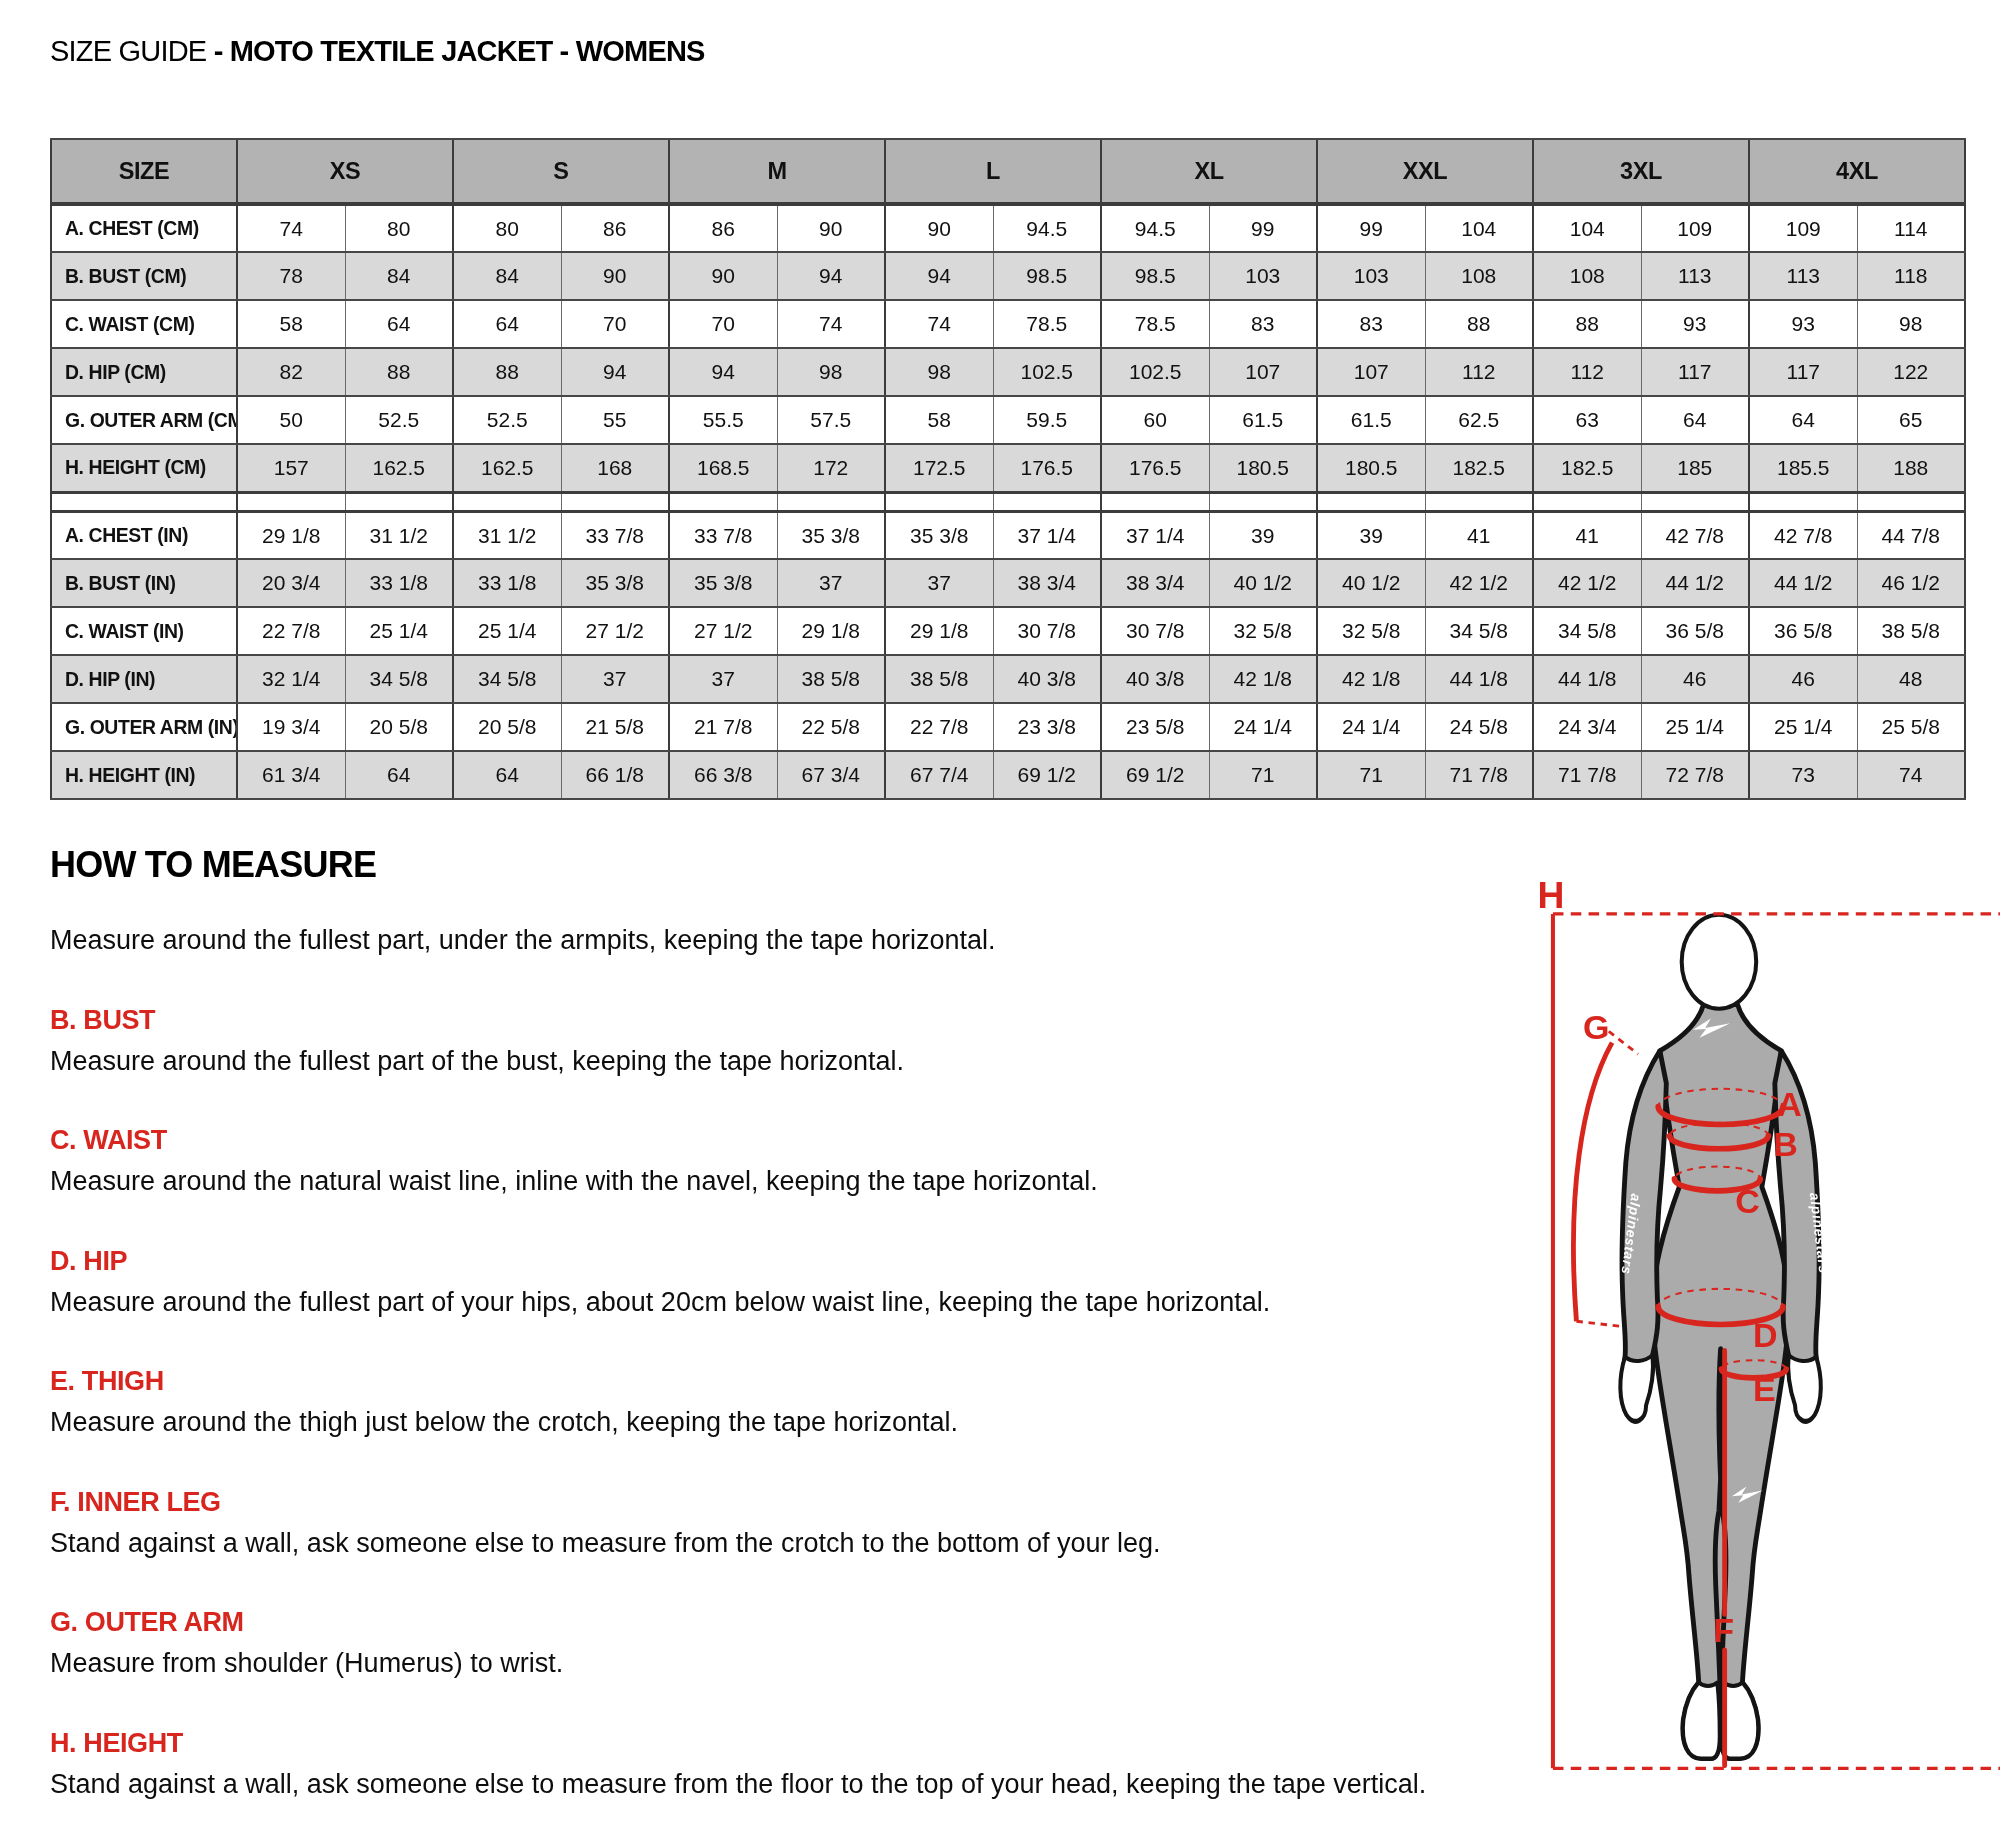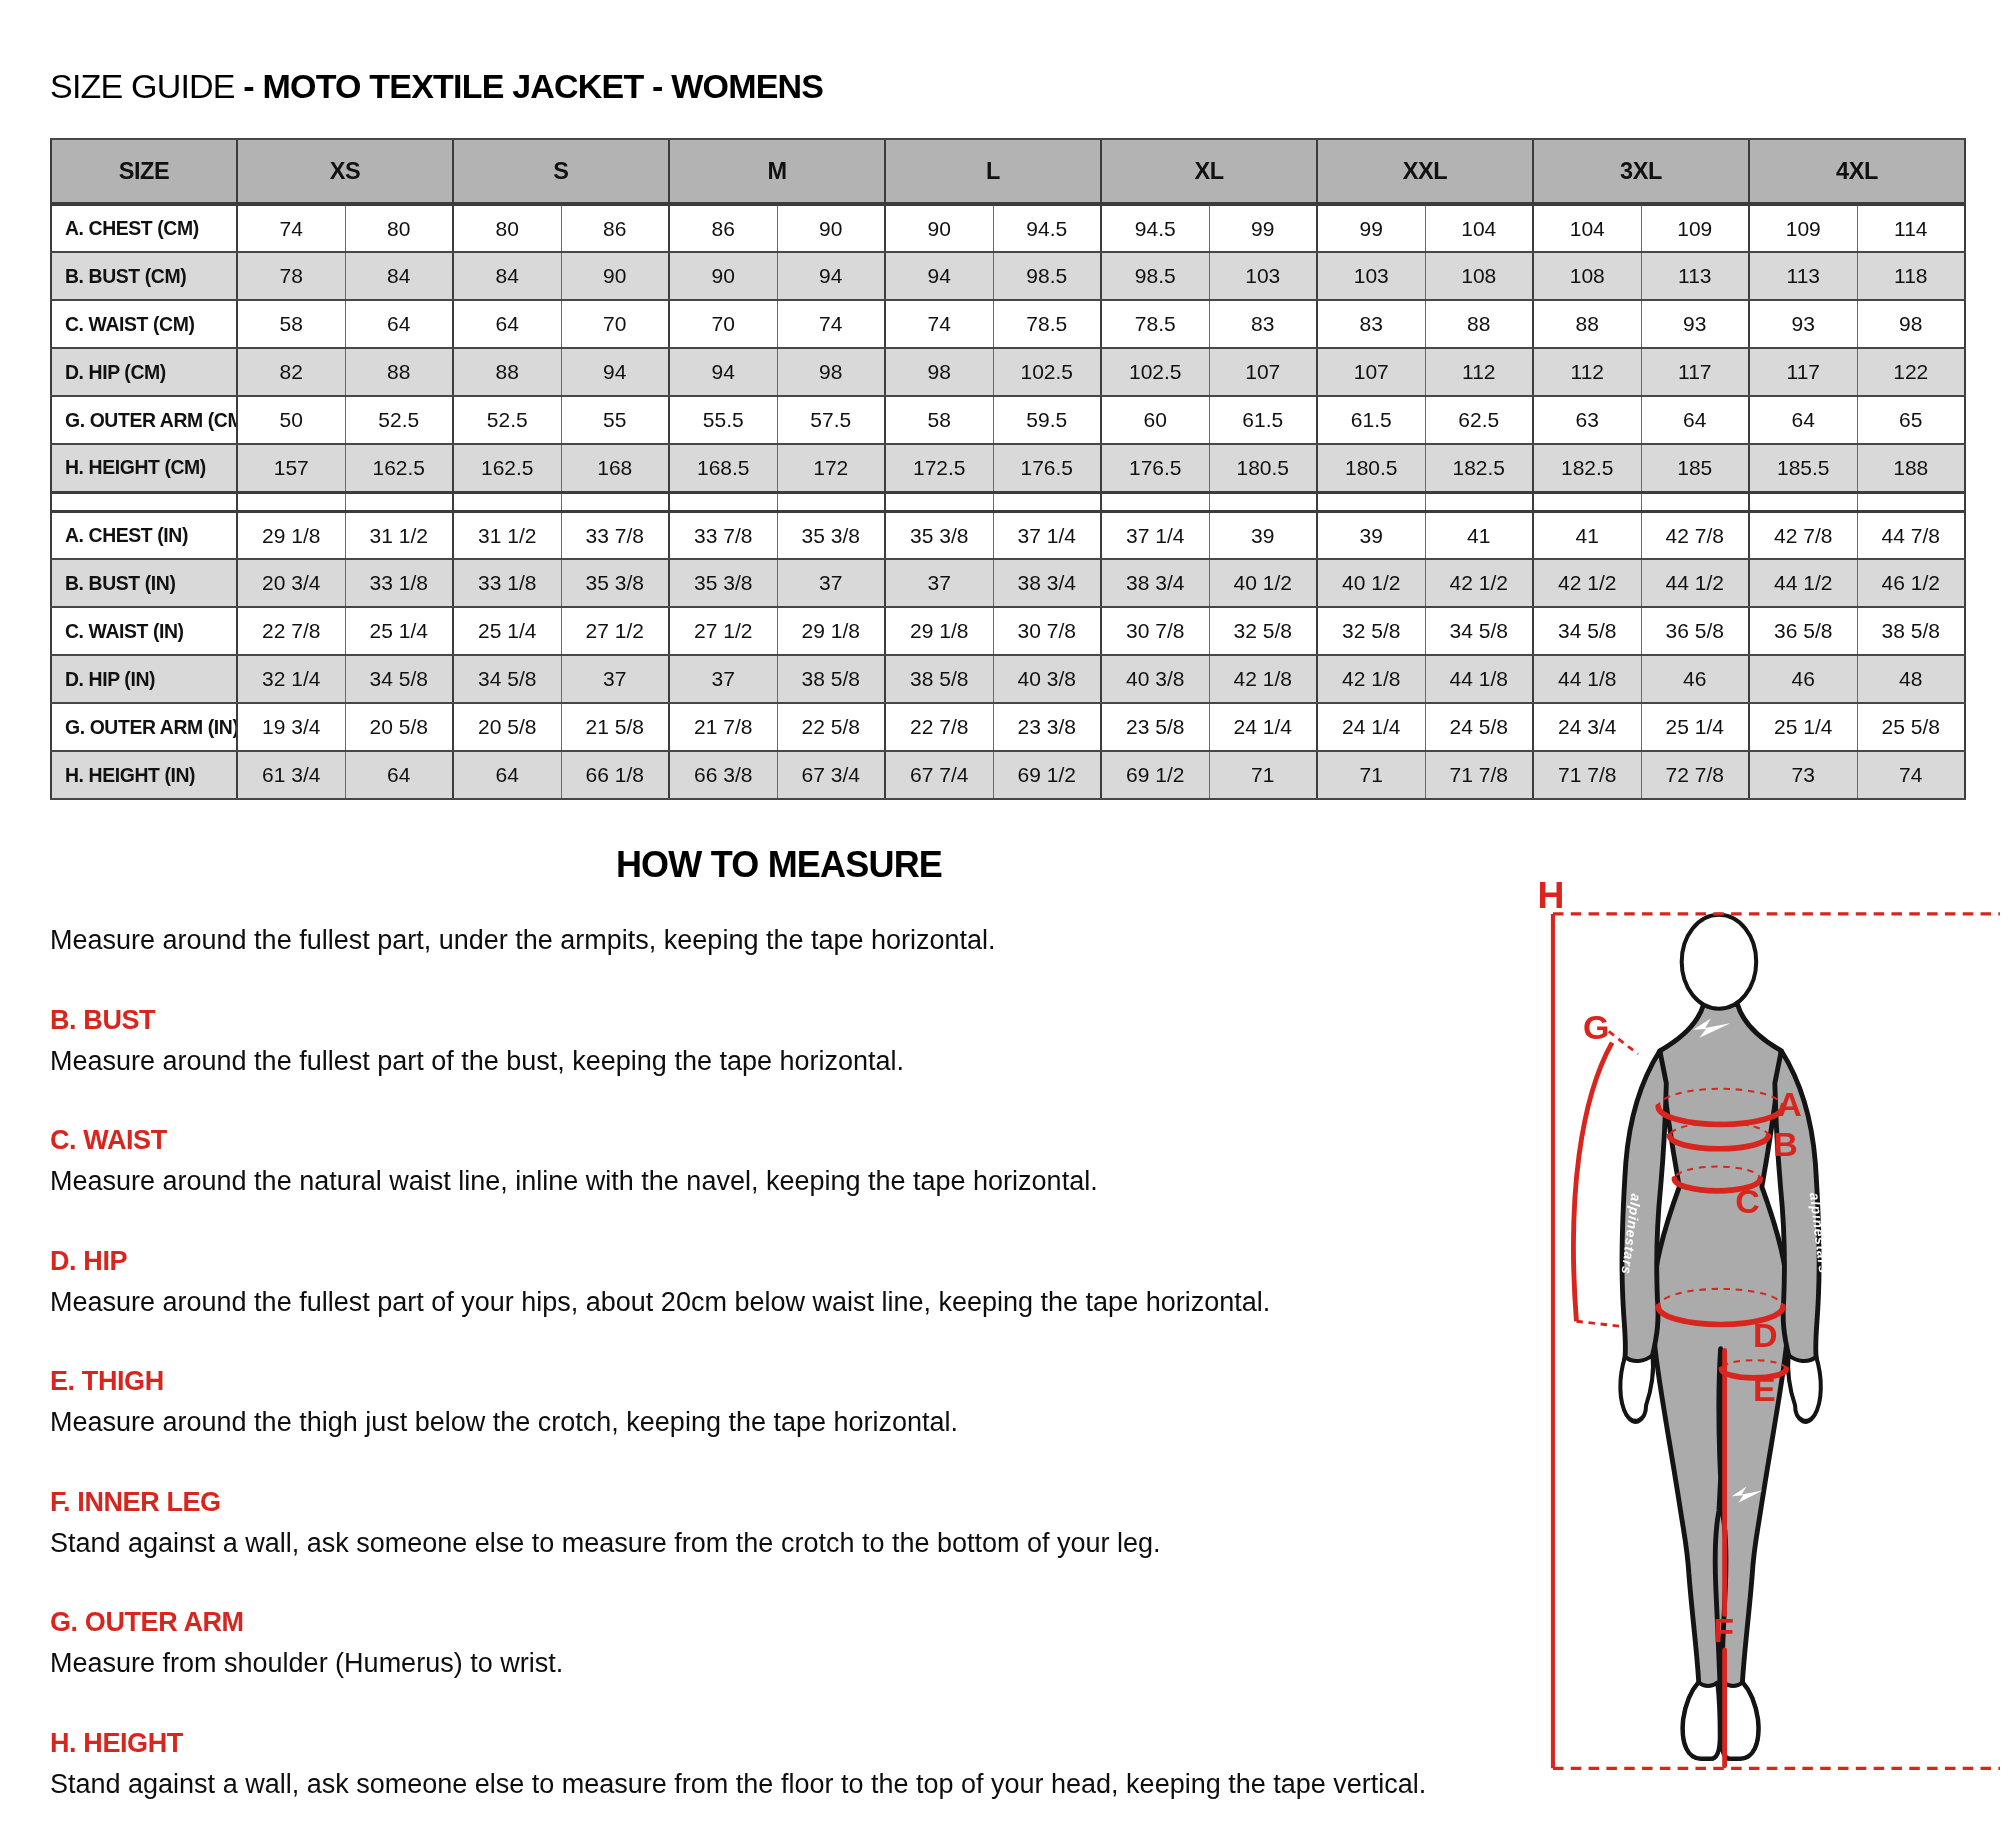--- a/index.html
+++ b/index.html
@@ -12,22 +12,22 @@
     --outline:#141414;
   }
   *{box-sizing:border-box;}
   html,body{margin:0;padding:0;}
   body{
     width:2009px;height:1831px;position:relative;background:#fff;color:#111;
     font-family:"Liberation Sans","DejaVu Sans",sans-serif;
   }
   
   .page-title{
-    position:absolute;left:50px;top:68px;margin:0;
-    font-size:34px;line-height:1.1;letter-spacing:-0.8px;color:#000;
+    position:absolute;left:50px;top:36px;margin:0;
+    font-size:29px;line-height:1.1;letter-spacing:-0.8px;color:#000;
     font-weight:400;white-space:nowrap;
   }
   .page-title .t-bold{font-weight:700;}
   
   .tbl-wrap{position:absolute;left:50px;top:138px;}
   table{border-collapse:collapse;table-layout:fixed;width:1910px;background:#fff;border:2.4px solid var(--border-dark);}
   th,td{
     border-top:2.4px solid var(--border);border-bottom:2.4px solid var(--border);
     border-left:1.6px solid #6a6a6a;border-right:1.6px solid #6a6a6a;
     white-space:nowrap;overflow:hidden;padding:0;
@@ -42,21 +42,21 @@
   td.row-label{
     font-weight:700;font-size:19.4px;text-align:left;padding-left:13px;
     letter-spacing:-0.4px;border-left:2.4px solid var(--border-dark);border-right:2.4px solid var(--border-dark);
   }
   td.val{font-size:21px;text-align:center;font-weight:400;}
   .grp{border-left:2.4px solid var(--border-dark);}
   tbody tr.spacer{height:19.4px;}
   tbody tr.spacer td{background:#fff;border-top:3.2px solid var(--border-dark);border-bottom:3.2px solid var(--border-dark);}
   
   .htm{position:absolute;left:50px;top:844px;width:1458px;}
-  .htm h2{margin:0;font-size:36px;font-weight:700;letter-spacing:-0.8px;color:#000;text-align:center;}
+  .htm h2{margin:0;font-size:36px;font-weight:700;letter-spacing:-0.8px;color:#000;}
   .section{margin-top:47px;}
   .section:first-of-type{margin-top:37px;}
   .sec-title{margin:0;font-size:27px;font-weight:700;color:var(--red);letter-spacing:-0.4px;}
   .sec-text{margin:8px 0 0;font-size:27px;line-height:1.28;color:#0d0d0d;}
   
   .figure{position:absolute;left:1534px;top:871px;width:476px;height:907px;}
   .figure svg{display:block;width:476px;height:907px;font-family:"Liberation Sans","DejaVu Sans",sans-serif;}
   .body-fill{fill:var(--body-gray);stroke:var(--outline);stroke-width:6;stroke-linejoin:round;}
   .white-fill{fill:#fff;stroke:var(--outline);stroke-width:5;stroke-linejoin:round;}
   .meas-dash{fill:none;stroke:var(--red);stroke-width:2.5;stroke-dasharray:8 7;}

